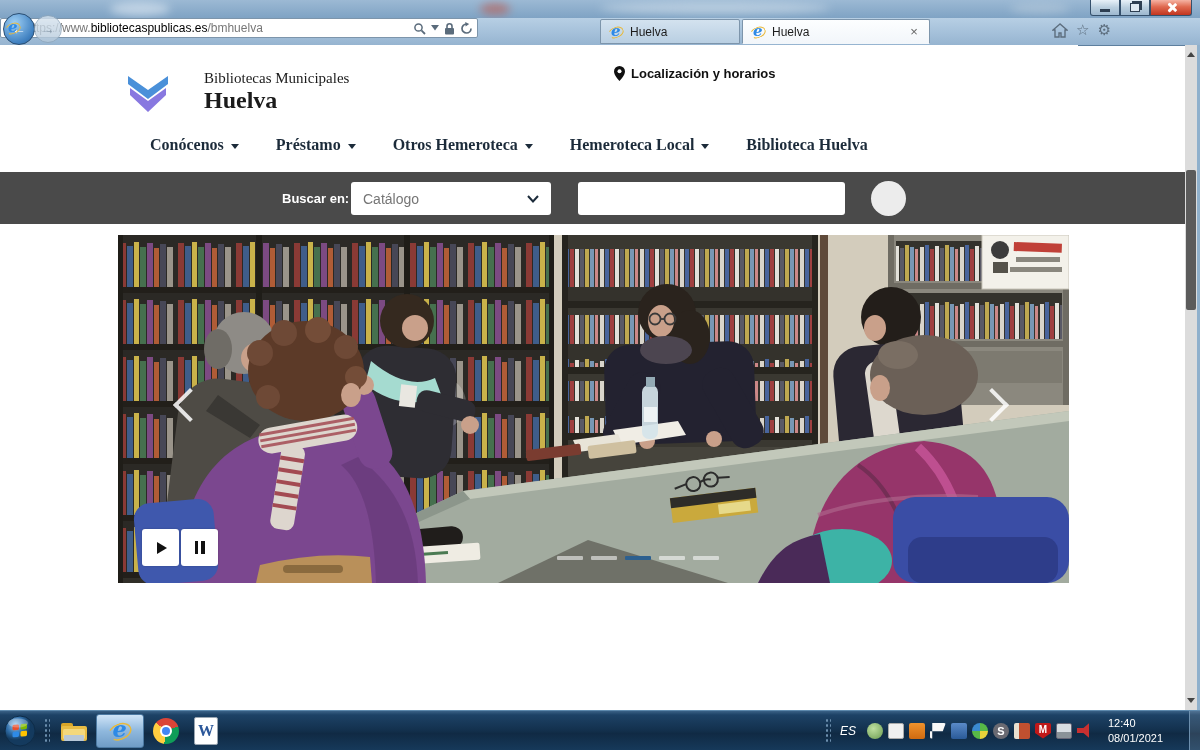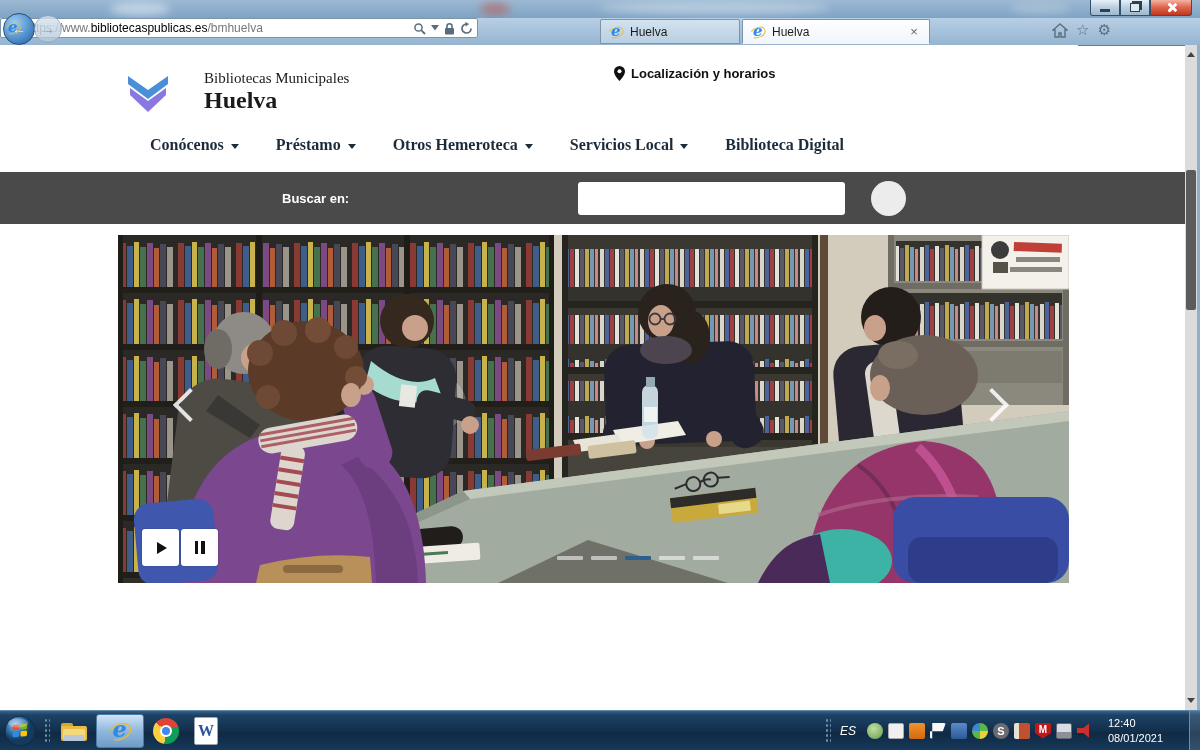--- a/index.html
+++ b/index.html
@@ -214,30 +214,36 @@
         </div>
       <div class="navitem">
           <span>Préstamo</span>
           <span class="navarrow"></span>
         </div>
       <div class="navitem">
           <span>Otros Hemeroteca</span>
           <span class="navarrow"></span>
         </div>
       <div class="navitem">
-          <span>Servicios Local</span>
+          <span>Hemeroteca Local</span>
           <span class="navarrow"></span>
         </div>
       <div class="navitem">
-          <span>Biblioteca Digital</span>
+          <span>Biblioteca Huelva</span>
         </div>
     </nav>
 
     <div class="abs searchband">
       <span class="abs searchlabel">Buscar en:</span>
+      <div class="abs selectbox">
+        <span class="val">Catálogo</span>
+        <svg width="12" height="8" viewBox="0 0 12 8">
+            <path d="M1 1 L6 6.5 L11 1" fill="none" stroke="#1c2b3a" stroke-width="2"></path>
+          </svg>
+      </div>
       <input class="abs searchinput" value="" style="">
       <button class="abs searchcircle"></button>
     </div>
 
     <div class="abs carousel">
       <svg width="951" height="348" viewBox="0 0 951 348" preserveAspectRatio="none">
         <defs>
           <pattern id="bk1" width="58" height="57" patternUnits="userSpaceOnUse">
             <rect width="58" height="57" fill="#2b2925"></rect>
             <rect x="2" y="8" width="6" height="44" fill="#8a3a35"></rect>

